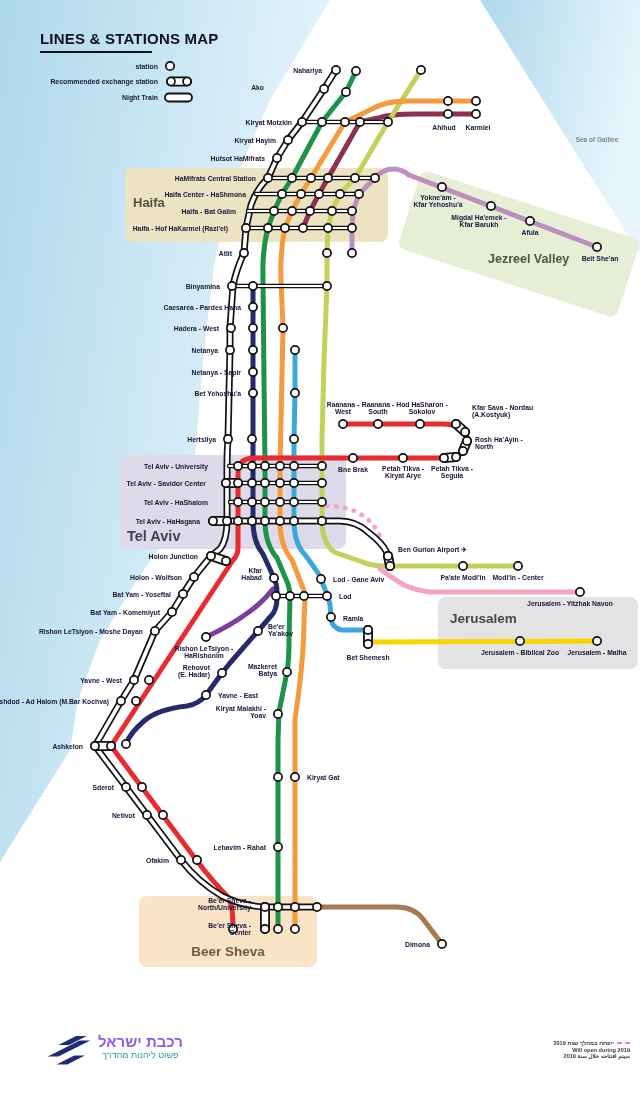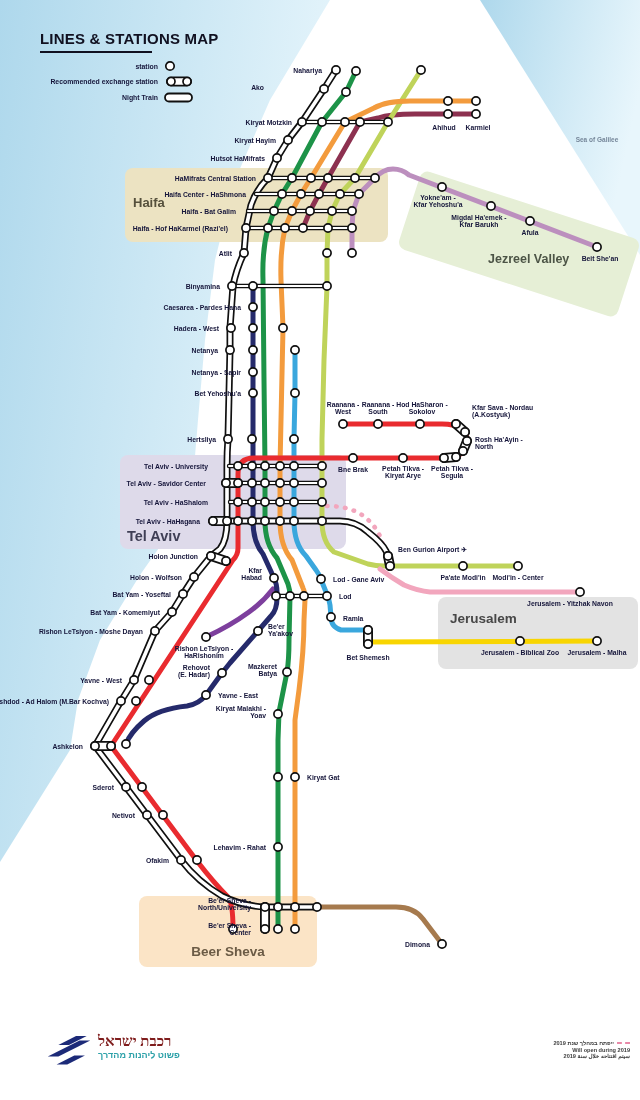--- a/index.html
+++ b/index.html
@@ -6,22 +6,22 @@
   .canvas{position:relative;width:640px;height:1100px;background:#ffffff;overflow:hidden;
           font-family:"Liberation Sans",sans-serif;}
   svg.map{position:absolute;left:0;top:0;}
   .legend{position:absolute;left:40px;top:30px;width:200px;}
   .legend-title{font-size:15px;font-weight:bold;color:#101020;letter-spacing:.2px;}
   .legend-rule{width:112px;border-top:2.5px solid #101020;margin:4px 0 7px 0;}
   .legend-row{display:flex;align-items:center;justify-content:flex-start;margin:3px 0;}
   .legend-label{display:inline-block;width:118px;text-align:right;font-size:6.9px;font-weight:bold;color:#15153a;padding-right:4px;}
   .logo{position:absolute;left:46px;top:1034px;display:flex;align-items:flex-start;}
   .logo-txt{margin-left:6px;}
-  .logo-he{font-size:15px;font-weight:bold;color:#7f1d1d;line-height:1.05;font-family:Liberation Serif, serif;}
-  .logo-slogan{font-size:9px;font-weight:bold;color:#2ba0a8;}
+  .logo-he{font-size:15px;font-weight:bold;color:#8b5cf6;line-height:1.05;}
+  .logo-slogan{font-size:9px;font-weight:normal;color:#2ba0a8;text-align:center;}
   .note{position:absolute;right:10px;top:1040px;text-align:right;font-size:5.6px;line-height:1.2;color:#3c3c3c;font-weight:bold;}
   .note-line1{display:flex;justify-content:flex-end;align-items:center;gap:3px;}
   .swatch{display:inline-block;width:13px;height:0;border-top:2px dashed #e989a8;}
 </style>
 </head>
 <body>
 
 <div class="canvas">
   <svg class="map" id="map" width="640" height="1100" viewBox="0 0 640 1100">
     <defs>

